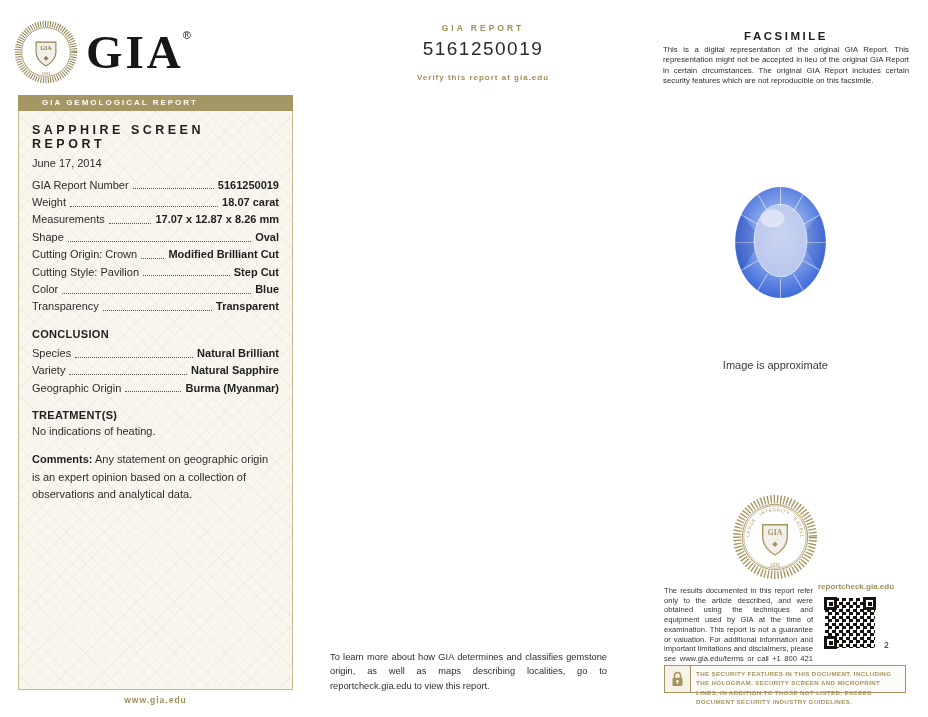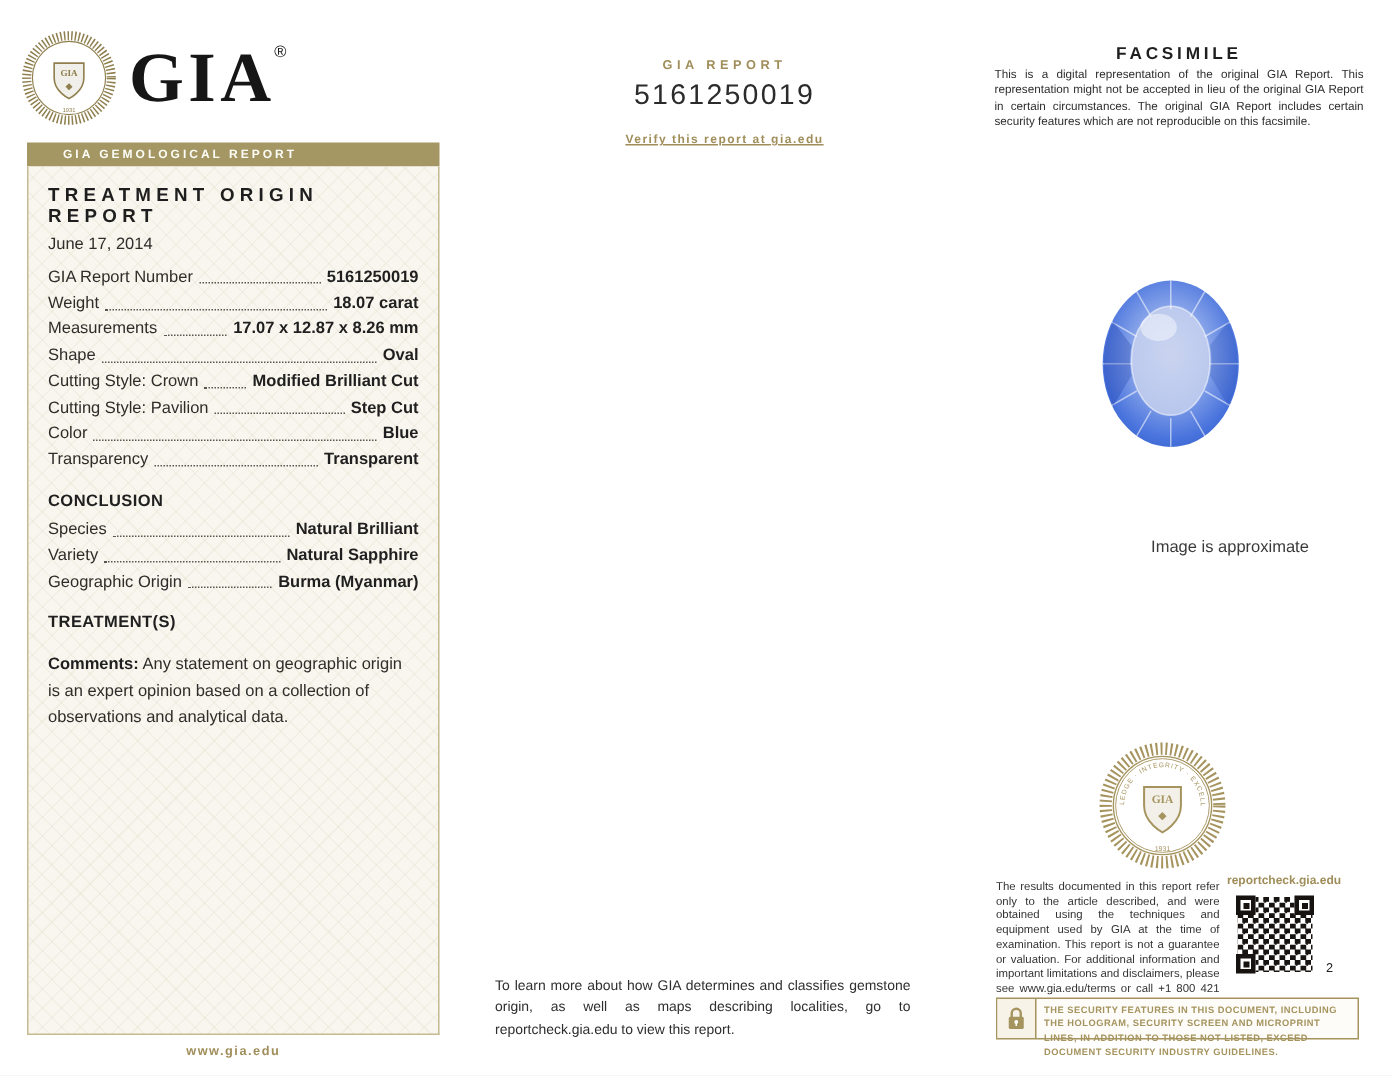--- a/index.html
+++ b/index.html
@@ -4,24 +4,24 @@
 <style>
   * { margin:0; padding:0; box-sizing:border-box; }
   body { font-family:"Liberation Sans", sans-serif; background:#e8e8e8; }
   .page { position:relative; width:928px; height:717px; background:#ffffff; overflow:hidden; }
 
   
   .logo { position:absolute; left:14px; top:20px; display:flex; align-items:center; gap:8px; }
   .logo-text { font-family:"Liberation Serif", serif; font-weight:bold; font-size:47px; color:#161616; letter-spacing:3px; line-height:1; }
   .logo-reg { font-size:11px; vertical-align:super; position:relative; top:-22px; left:-1px; color:#161616; }
 
-  .report-block { position:absolute; left:388px; top:38px; width:190px; text-align:center; }
+  .report-block { position:absolute; left:388px; top:23px; width:190px; text-align:center; }
   .report-label { font-size:8.5px; font-weight:bold; letter-spacing:3px; color:#a08e5a; }
   .report-number { font-size:19px; font-weight:500; letter-spacing:1.5px; color:#2b2b2b; margin-top:5px; }
-  .report-verify { font-size:8px; font-weight:bold; letter-spacing:1px; color:#a08e5a; margin-top:13px;text-decoration:underline; }
+  .report-verify { font-size:8px; font-weight:bold; letter-spacing:1px; color:#a08e5a; margin-top:13px; }
 
   .facsimile { position:absolute; left:663px; top:30px; width:246px; }
   .facsimile-title { text-align:center; font-size:11.5px; font-weight:bold; letter-spacing:2.5px; color:#1f1f1f; }
   .facsimile-body { margin-top:3px; font-size:7.8px; line-height:1.32; color:#2e2e2e; text-align:justify; }
 
   
   .bar { position:absolute; height:16px; background:#a59764; color:#fdfdf8; font-size:8px; font-weight:bold; letter-spacing:2px; line-height:16px; padding-left:24px; }
   .bar-left { left:18px; top:95px; width:275px; }
   .bar-right { left:320px; top:95px; width:590px; }
 
@@ -40,21 +40,21 @@
   .row .val { white-space:nowrap; font-weight:bold; color:#1f1f1f; }
   .section-head { font-size:11px; font-weight:bold; color:#1f1f1f; margin-top:13px; margin-bottom:4px; letter-spacing:.3px; }
   .plain-line { font-size:11px; margin-top:3px; }
   .comments { font-size:11px; line-height:1.6; margin-top:14px; }
   .comments b { color:#1f1f1f; }
   .panel-footer { position:absolute; left:18px; top:695px; width:275px; text-align:center;
     font-size:8.5px; font-weight:bold; letter-spacing:1px; color:#a08e5a; }
 
   
   .gem { position:absolute; left:732px; top:184px; width:97px; height:117px; }
-  .gem-caption { position:absolute; left:736px; top:359px; width:168px; text-align:center; font-size:11px; color:#3a3a3a; }
+  .gem-caption { position:absolute; left:660px; top:359px; width:168px; text-align:right; font-size:11px; color:#3a3a3a; }
 
   .seal-big { position:absolute; left:732px; top:494px; width:86px; height:86px; }
 
   .fine-print { position:absolute; left:664px; top:586px; width:149px; font-size:7.6px; line-height:1.28; color:#333; text-align:justify; }
   .reportcheck { position:absolute; left:818px; top:582px; font-size:8px; font-weight:bold; color:#a08e5a; }
   .qr { position:absolute; left:821px; top:594px; width:58px; height:58px; background:#fff; border:2px solid #fff; }
   .qr-inner { position:absolute; inset:2px; background:repeating-conic-gradient(#171310 0% 25%, #fff 0% 50%) 0 0/7px 7px; }
   .qr-finder { position:absolute; width:13px; height:13px; border:3px solid #171310; background:#fff; }
   .qr-finder::after { content:""; position:absolute; inset:1.5px; background:#171310; }
   .qr-f1 { left:1px; top:1px; } .qr-f2 { right:1px; top:1px; } .qr-f3 { left:1px; bottom:1px; }
@@ -95,21 +95,21 @@
   </div>
 
   <div class="facsimile">
     <div class="facsimile-title">FACSIMILE</div>
     <div class="facsimile-body">This is a digital representation of the original GIA Report. This representation might not be accepted in lieu of the original GIA Report in certain circumstances. The original GIA Report includes certain security features which are not reproducible on this facsimile.</div>
   </div>
 
   <div class="bar bar-left">GIA GEMOLOGICAL REPORT</div>
 
   <div class="panel">
-    <div class="panel-title">TREATMENT ORIGIN REPORT</div>
+    <div class="panel-title">SAPPHIRE SCREEN REPORT</div>
     <div class="panel-date">June 17, 2014</div>
 
     <div class="row">
       <span class="lbl">GIA Report Number</span>
       <span class="lead"></span>
       <span class="val">5161250019</span>
     </div>
     <div class="row">
       <span class="lbl">Weight</span>
       <span class="lead"></span>
@@ -119,21 +119,21 @@
       <span class="lbl">Measurements</span>
       <span class="lead"></span>
       <span class="val">17.07 x 12.87 x 8.26 mm</span>
     </div>
     <div class="row">
       <span class="lbl">Shape</span>
       <span class="lead"></span>
       <span class="val">Oval</span>
     </div>
     <div class="row">
-      <span class="lbl">Cutting Style: Crown</span>
+      <span class="lbl">Cutting Origin: Crown</span>
       <span class="lead"></span>
       <span class="val">Modified Brilliant Cut</span>
     </div>
     <div class="row">
       <span class="lbl">Cutting Style: Pavilion</span>
       <span class="lead"></span>
       <span class="val">Step Cut</span>
     </div>
     <div class="row">
       <span class="lbl">Color</span>
@@ -157,20 +157,21 @@
       <span class="lead"></span>
       <span class="val">Natural Sapphire</span>
     </div>
     <div class="row">
       <span class="lbl">Geographic Origin</span>
       <span class="lead"></span>
       <span class="val">Burma (Myanmar)</span>
     </div>
 
     <div class="section-head">TREATMENT(S)</div>
+    <div class="plain-line">No indications of heating.</div>
 
     <p class="comments"><b>Comments:</b><span> Any statement on geographic origin is an expert opinion based on a collection of observations and analytical data.</span></p>
   </div>
 
   <div class="panel-footer">www.gia.edu</div>
 
   <svg class="gem" viewBox="0 0 96 116">
     <defs>
       <radialGradient id="gemg" cx="50%" cy="44%" r="68%">
         <stop offset="0%" stop-color="#ccd6f2"></stop>

